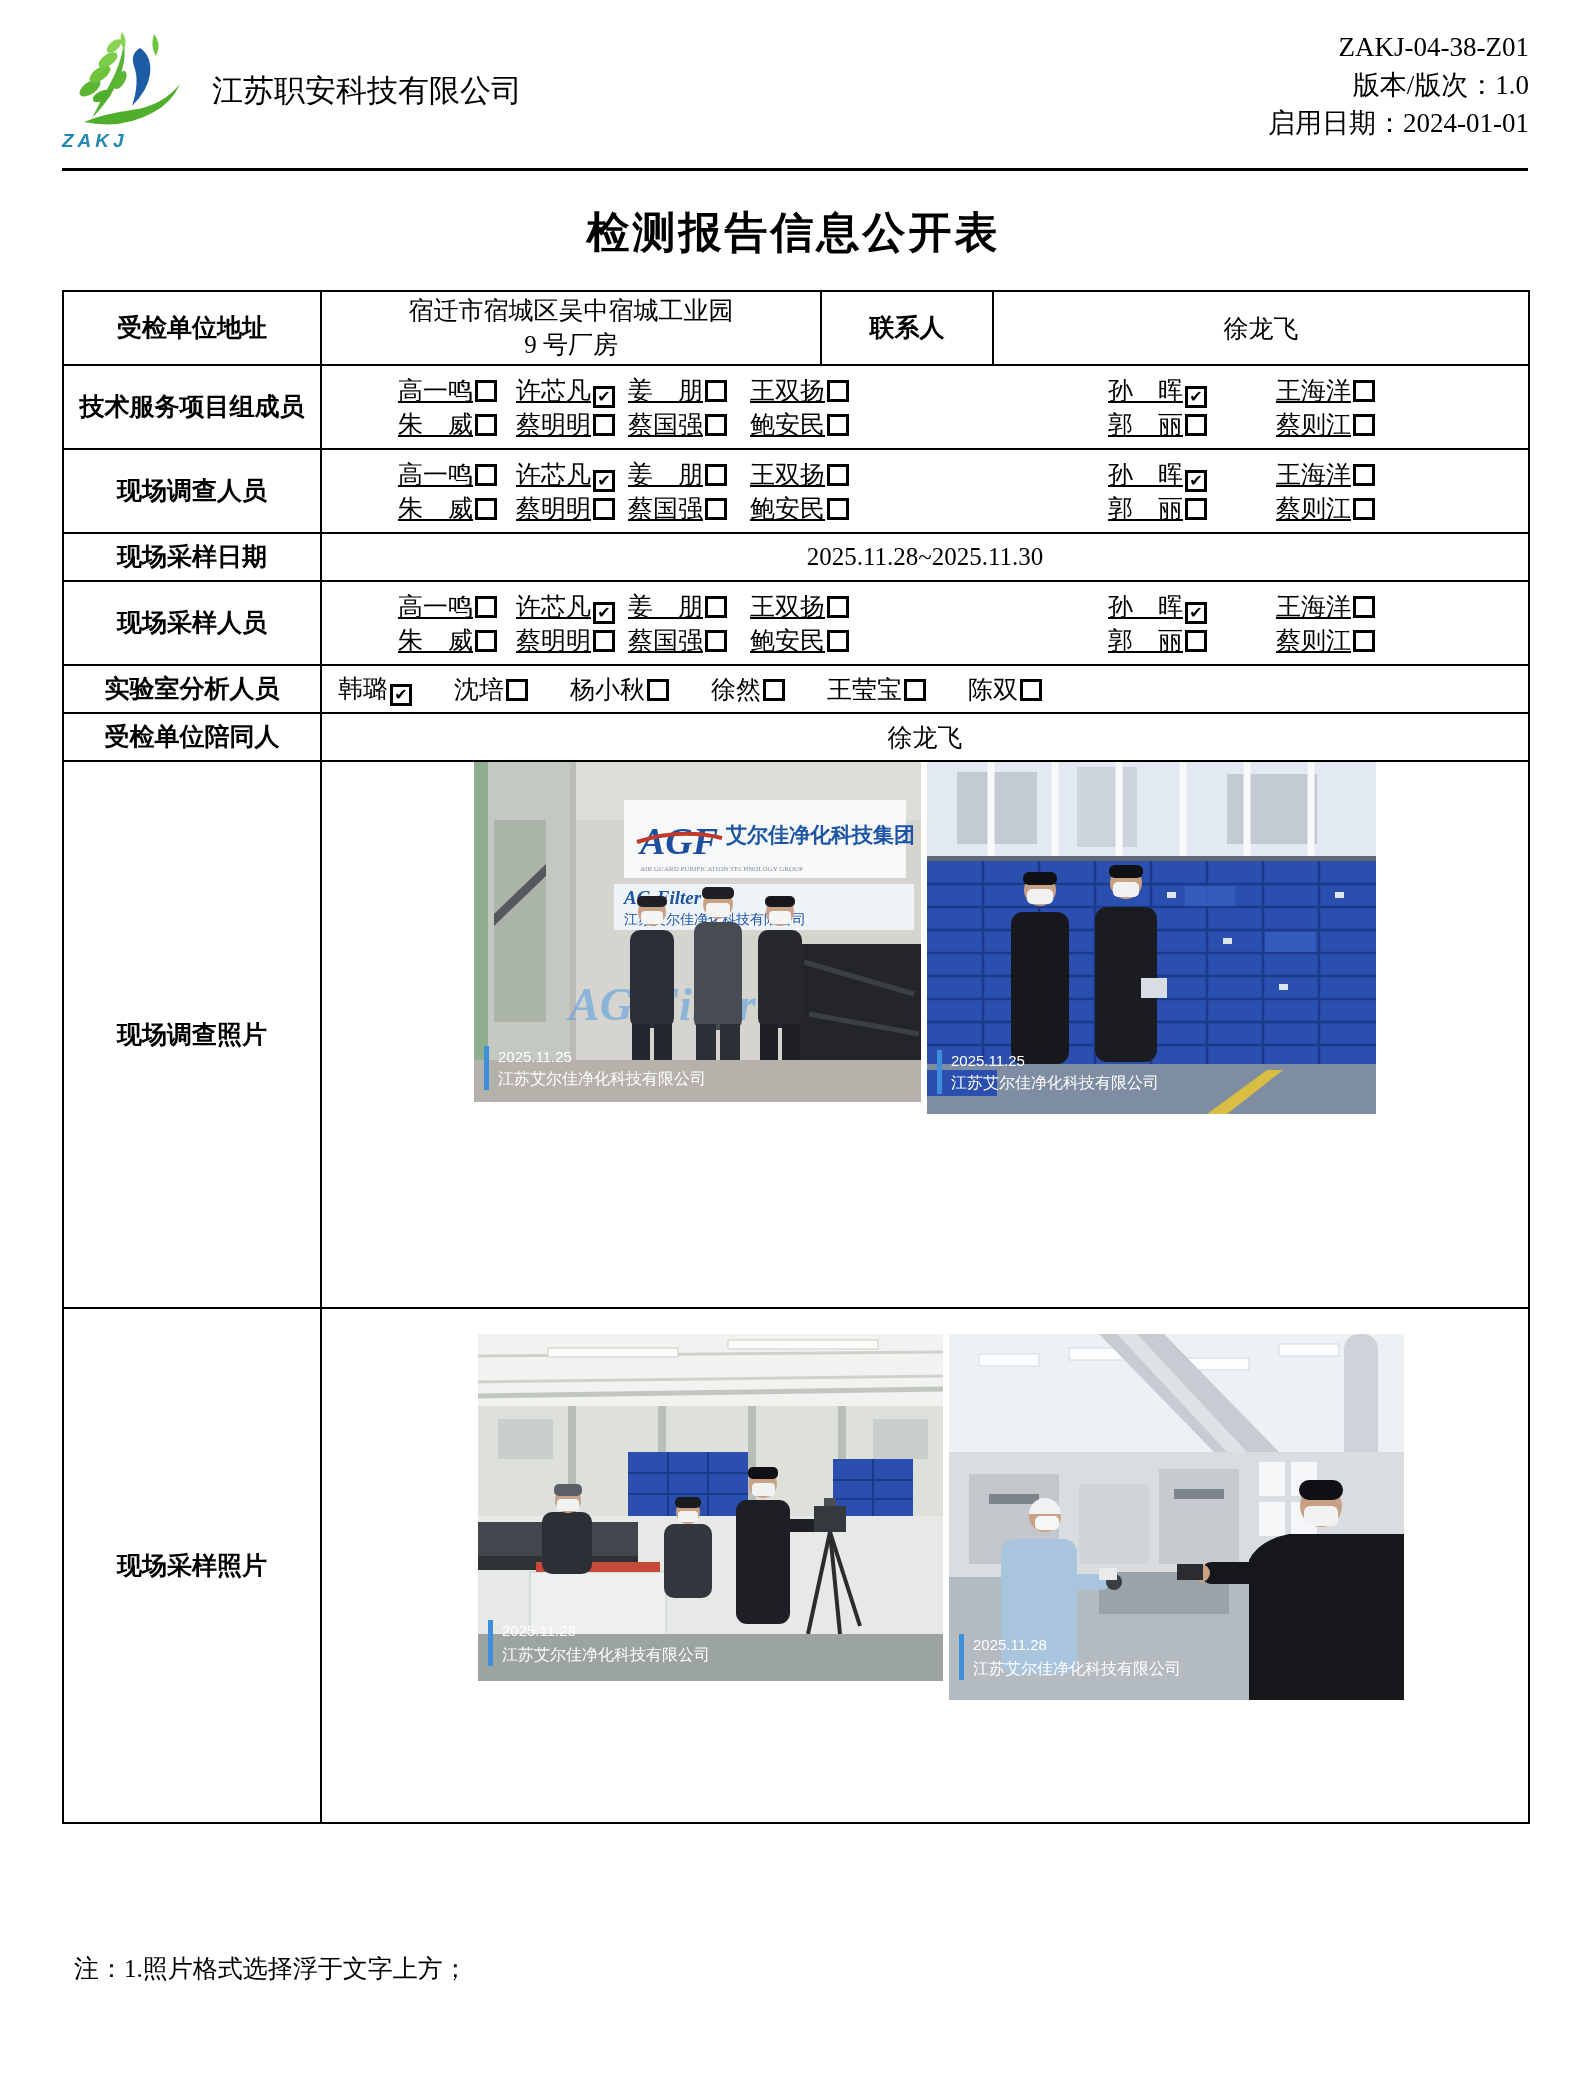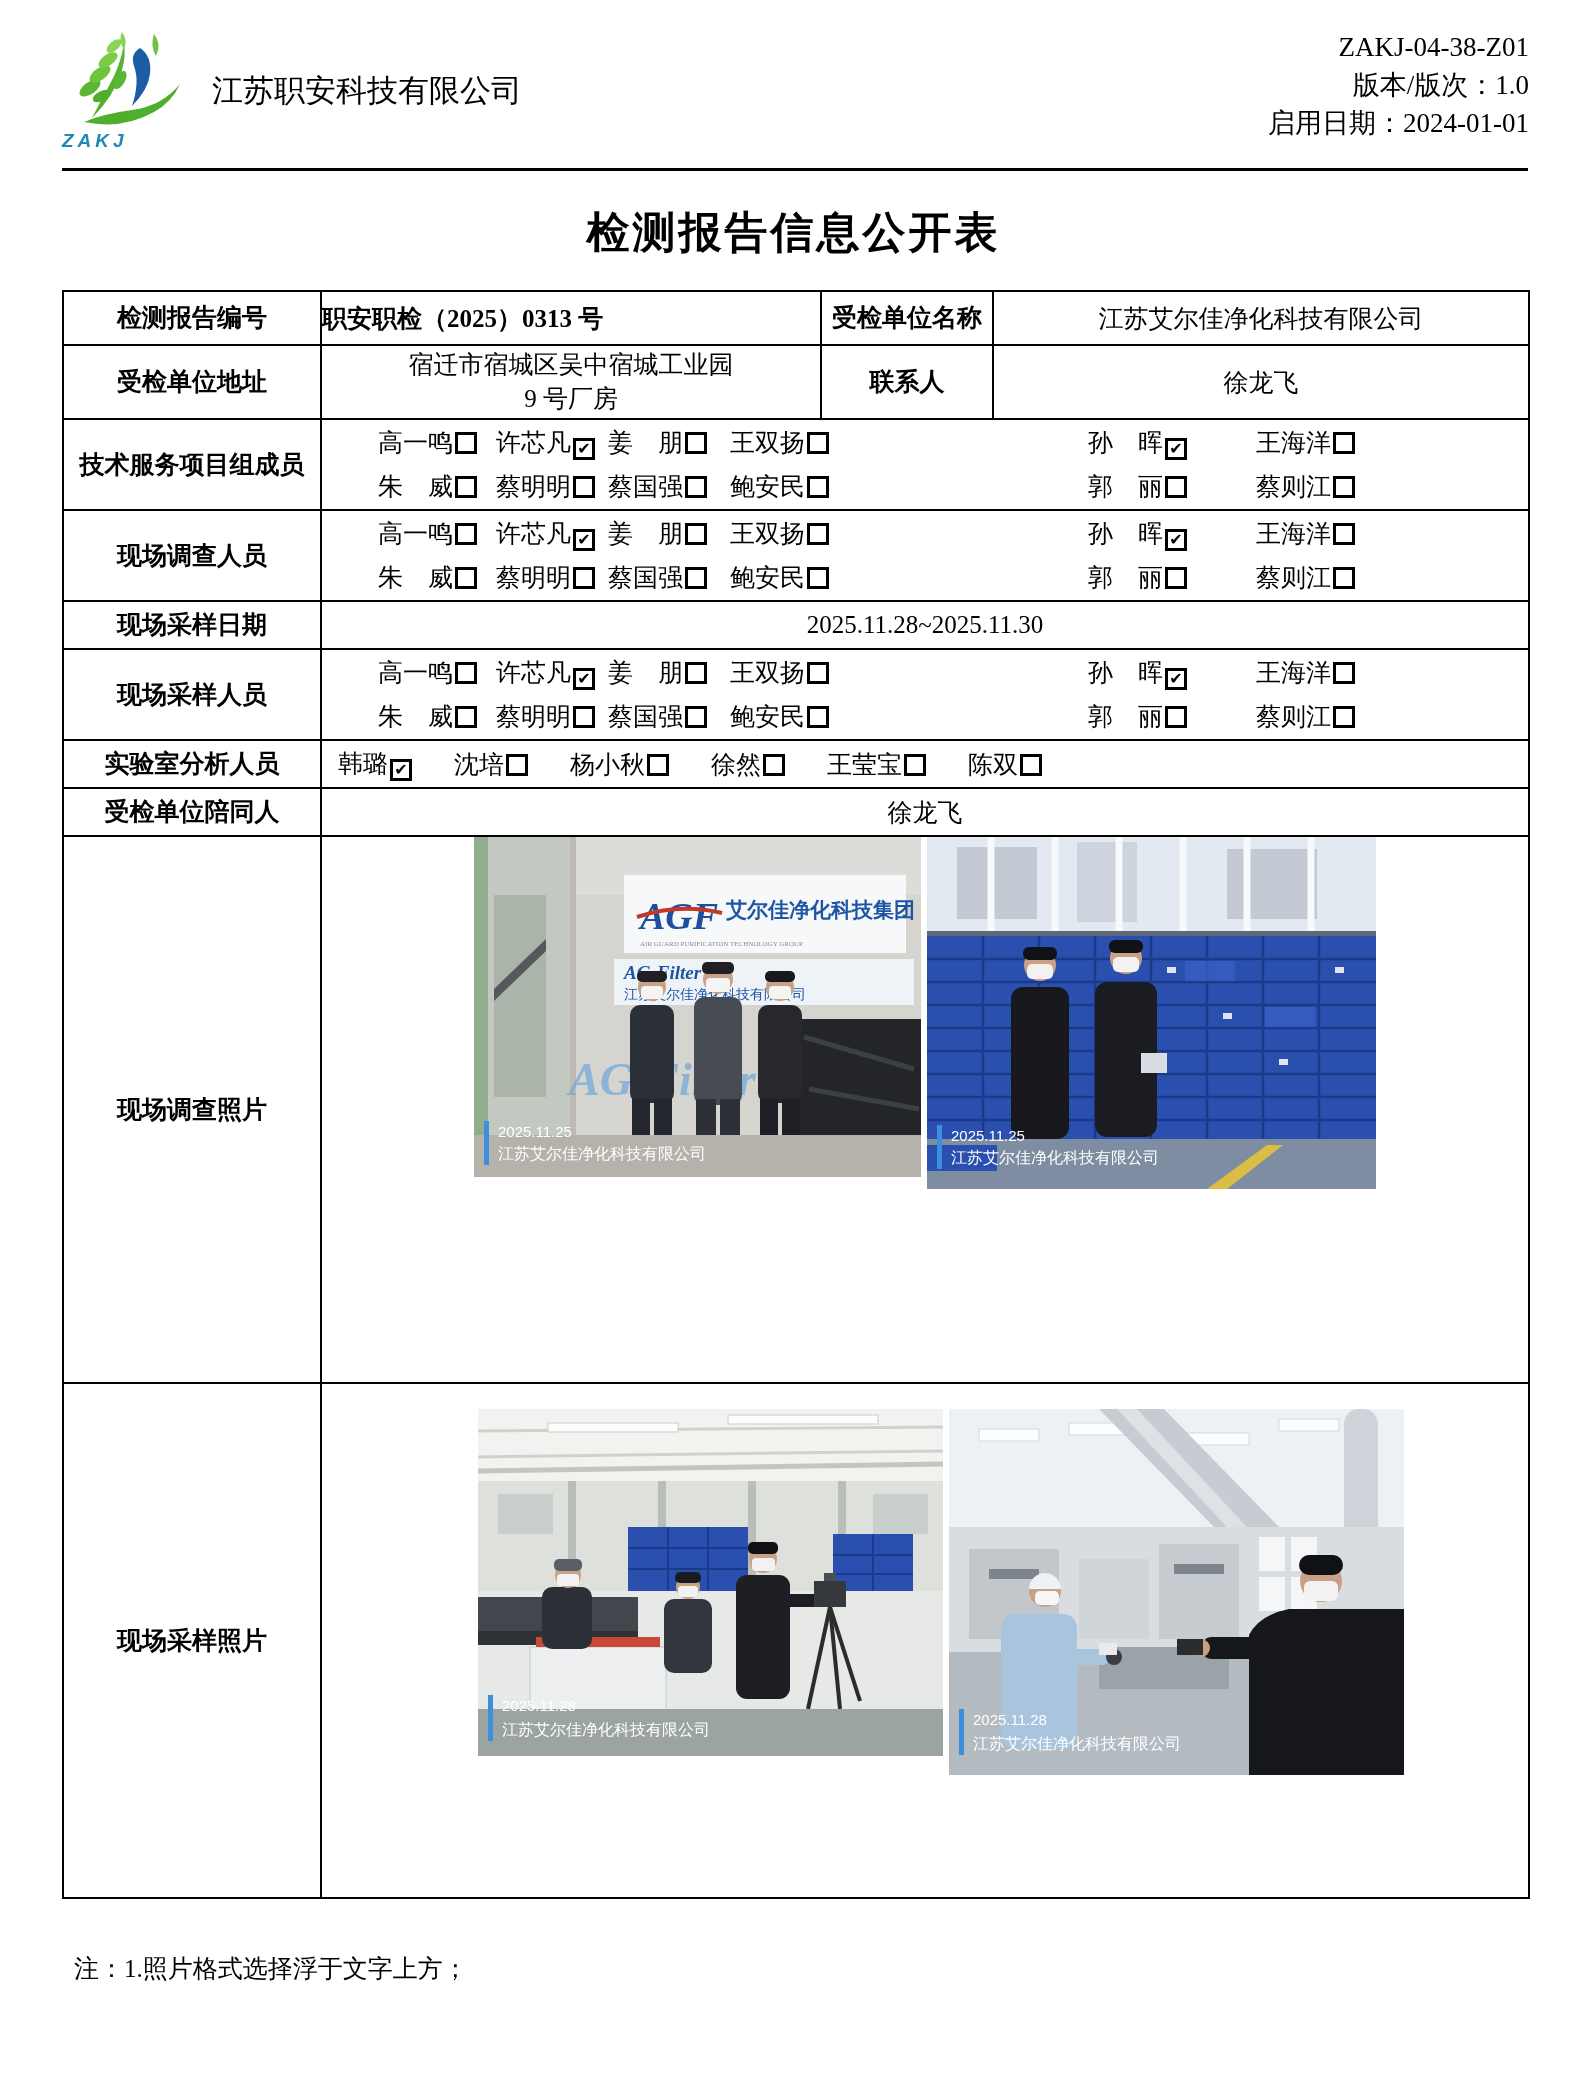--- a/index.html
+++ b/index.html
@@ -26,21 +26,21 @@
   .val-c{text-align:center;}
   .val-l{text-align:left;padding-left:16px;font-weight:bold;}
   .addr div{text-align:center;line-height:34px;}
 
   .r1{height:54px;} .r2{height:74px;} .r3{height:84px;} .r4{height:48px;}
   .r5{height:84px;} .r6{height:48px;} .r7{height:84px;} .r8{height:48px;}
   .r9{height:48px;} .r10{height:545px;} .r11{height:515px;}
 
   
   .staff-grid{display:grid;grid-template-columns:118px 112px 122px 358px 168px auto;
-              padding:6px 0 6px 56px;row-gap:10px;font-size:25px;}
+              padding:6px 0 6px 76px;font-size:25px;text-decoration:underline;}
   .person{white-space:nowrap;}
   .lab-row{display:flex;gap:42px;padding-left:16px;font-size:25px;align-items:center;}
   .cbox{display:inline-block;width:22px;height:22px;box-sizing:border-box;border:3px solid #000;
         margin-left:2px;vertical-align:-3px;text-align:center;line-height:15px;font-size:16px;
         font-weight:bold;font-family:"DejaVu Sans",sans-serif;}
 
   
   .photos{display:flex;justify-content:center;align-items:flex-start;gap:6px;box-sizing:border-box;}
   .photos.row10{height:545px;padding-bottom:50px;}
   .photos.row11{height:463px;padding-bottom:84px;margin-left:32px;}
@@ -85,26 +85,20 @@
 
   <table class="main">
     <colgroup>
         <col style="width:258px">
         <col style="width:500px">
         <col style="width:172px">
         <col style="width:536px">
       </colgroup>
 
     <tbody>
-        <tr class="r1">
-      <td class="lbl">检测报告编号</td>
-      <td class="val-l">职安职检（2025）0313 号</td>
-      <td class="lbl">受检单位名称</td>
-      <td class="val-c">江苏艾尔佳净化科技有限公司</td>
-    </tr>
 
     <tr class="r2">
       <td class="lbl">受检单位地址</td>
       <td class="addr">
         <div>宿迁市宿城区吴中宿城工业园</div>
         <div>9 号厂房</div>
       </td>
       <td class="lbl">联系人</td>
       <td class="val-c">徐龙飞</td>
     </tr>

